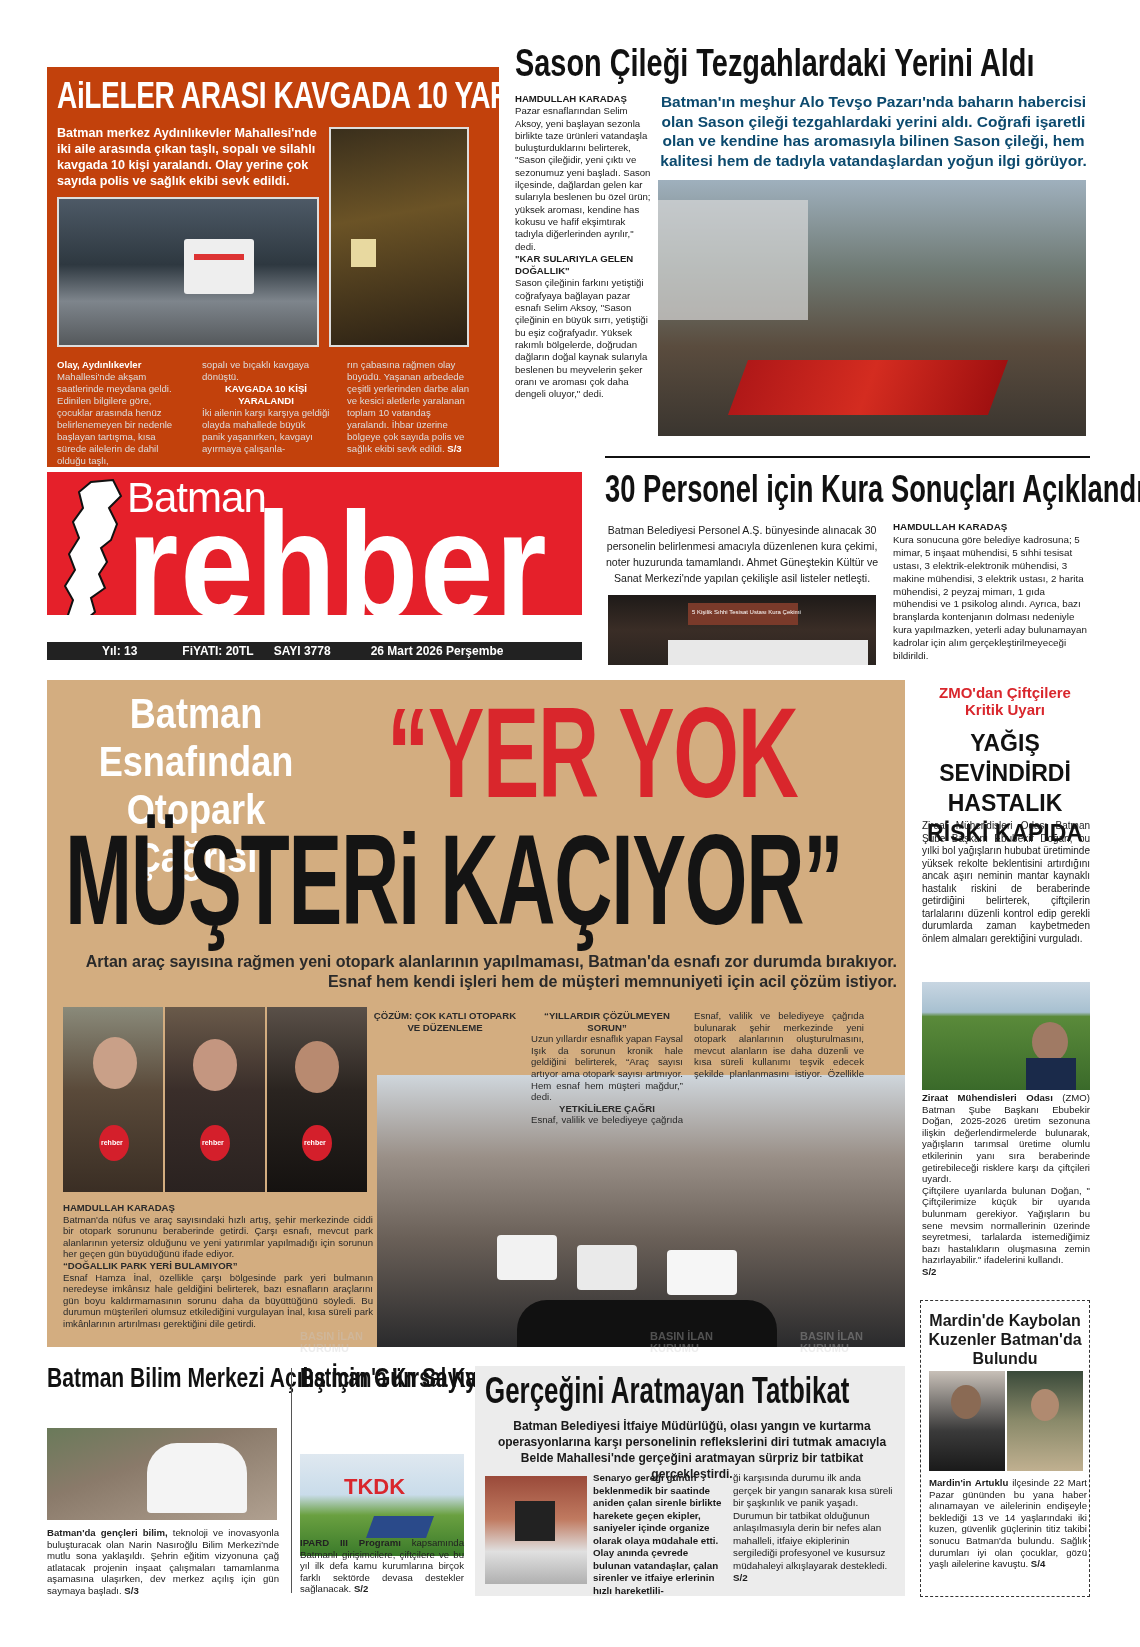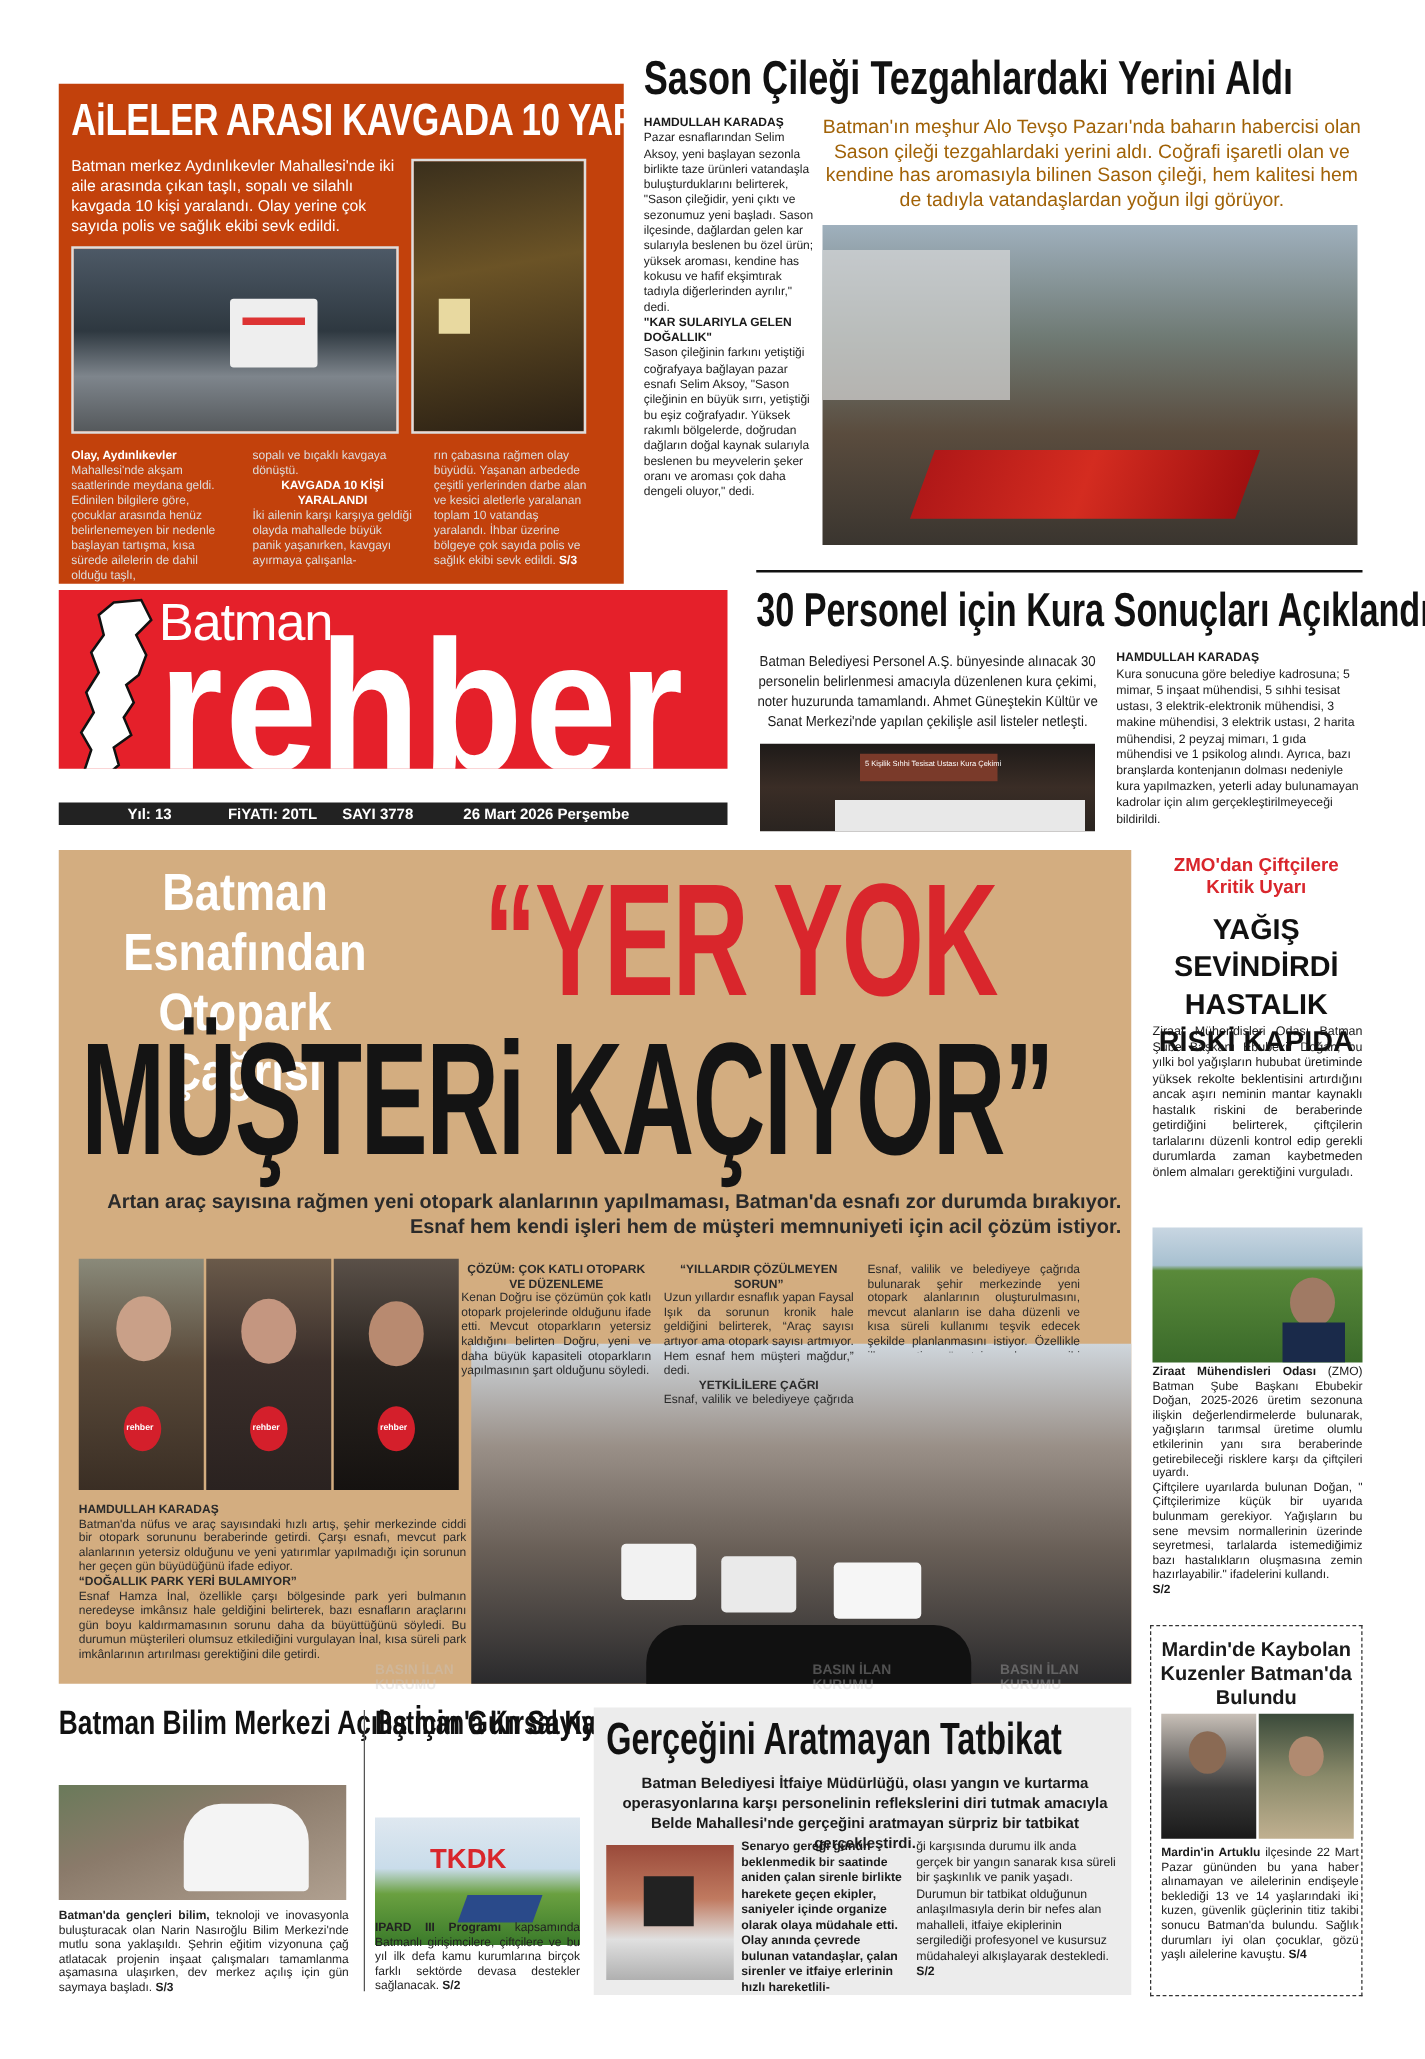--- a/index.html
+++ b/index.html
@@ -7,28 +7,28 @@
   body { position: relative; font-family: "Liberation Sans", sans-serif; color: #1a1a1a; }
   .abs { position: absolute; }
   .body-txt { font-size: 10px; line-height: 12.4px; color: #222; }
   .just { text-align: justify; }
   .bold { font-weight: bold; }
   .photo { position: absolute; overflow: hidden; }
 
   
   #story-kavga { left: 47px; top: 47px; width: 452px; height: 400px; background: #c2410c; color: #fff; margin-top: 20px; }
   #story-kavga .title { position: absolute; left: 10px; top: 8px; font-size: 36px; font-weight: 900; color: #fff; transform: scaleX(0.78); transform-origin: left top; white-space: nowrap; letter-spacing: -0.5px; }
-  #story-kavga .lead { position: absolute; left: 10px; top: 58px; width: 275px; font-size: 12.6px; line-height: 16px; font-weight: normal; color: #fff; }
+  #story-kavga .lead { position: absolute; left: 10px; top: 58px; width: 275px; font-size: 12.6px; line-height: 16px; font-weight: bold; color: #fff; }
   #story-kavga .col { position: absolute; top: 292px; width: 128px; font-size: 9.6px; line-height: 12px; color: #ddd; }
   #story-kavga .col b { color: #fff; }
 
   
   #story-sason .title { position: absolute; left: 515px; top: 42px; font-size: 38px; font-weight: 900; color: #111; transform: scaleX(0.76); transform-origin: left top; white-space: nowrap; }
   #story-sason .col { position: absolute; left: 515px; top: 93px; width: 140px; font-size: 9.6px; line-height: 12.3px; }
-  #story-sason .lead { position: absolute; left: 655px; top: 92px; width: 437px; font-size: 15.5px; line-height: 19.5px; text-align: center; color: #a16207; }
+  #story-sason .lead { position: absolute; left: 655px; top: 92px; width: 437px; font-size: 15.5px; line-height: 19.5px; text-align: center; color: #0c4a6e; font-weight: bold; }
 
   
   #masthead { left: 47px; top: 472px; width: 535px; height: 143px; background: #e5202a; overflow: hidden; }
   #masthead .batman { position: absolute; left: 80px; top: 2px; font-size: 42px; color: #fff; letter-spacing: -1px; }
   #masthead .rehber { position: absolute; left: 80px; top: 18px; font-size: 150px; font-weight: bold; color: #fff; letter-spacing: 2px; transform: scaleX(0.88); transform-origin: left top; line-height: 150px; }
   #masthead .tagline { position: absolute; left: 95px; top: 146px; font-size: 17px; color: #fff; white-space: nowrap; transform: scaleX(0.88); transform-origin: left top; }
   #issue-bar { left: 47px; top: 642px; width: 535px; height: 18px; background: #222; color: #fff; font-size: 12px; font-weight: bold; display: flex; align-items: center; }
   #issue-bar span { margin-left: 55px; }
   #issue-bar span:first-child { margin-left: 55px; }
 
@@ -172,21 +172,20 @@
   </div>
 
   <div class="colA">
     <div class="bold">HAMDULLAH KARADAŞ</div>
     <div class="just">Batman'da nüfus ve araç sayısındaki hızlı artış, şehir merkezinde ciddi bir otopark sorununu beraberinde getirdi. Çarşı esnafı, mevcut park alanlarının yetersiz olduğunu ve yeni yatırımlar yapılmadığı için sorunun her geçen gün büyüdüğünü ifade ediyor.</div>
     <div class="bold">“DOĞALLIK PARK YERİ BULAMIYOR”</div>
     <div class="just">Esnaf Hamza İnal, özellikle çarşı bölgesinde park yeri bulmanın neredeyse imkânsız hale geldiğini belirterek, bazı esnafların araçlarını gün boyu kaldırmamasının sorunu daha da büyüttüğünü söyledi. Bu durumun müşterileri olumsuz etkilediğini vurgulayan İnal, kısa süreli park imkânlarının artırılması gerektiğini dile getirdi.</div>
   </div>
   <div class="colB" style="left:322px;">
     <div class="hd">ÇÖZÜM: ÇOK KATLI OTOPARK VE DÜZENLEME</div>
-    <div class="just">Kenan Doğru ise çözümün çok katlı otopark projelerinde olduğunu ifade etti. Mevcut otoparkların yetersiz kaldığını belirten Doğru, yeni ve daha büyük kapasiteli otoparkların yapılmasının şart olduğunu söyledi.</div>
   </div>
   <div class="colB" style="left:484px;">
     <div class="hd">“YILLARDIR ÇÖZÜLMEYEN SORUN”</div>
     <div class="just">Uzun yıllardır esnaflık yapan Faysal Işık da sorunun kronik hale geldiğini belirterek, “Araç sayısı artıyor ama otopark sayısı artmıyor. Hem esnaf hem müşteri mağdur,” dedi.</div>
     <div class="hd">YETKİLİLERE ÇAĞRI</div>
     <div class="just" style="max-height:12px; overflow:hidden;">Esnaf, valilik ve belediyeye çağrıda bulunarak şehir merkezinde yeni otopark alanlarının oluşturulmasını, mevcut alanların ise daha düzenli ve kısa süreli kullanımı teşvik edecek şekilde planlanmasını istiyor. Özellikle ilk saatin ücretsiz olması gibi uygulamaların hem esnafı hem de vatandaşları rahatlatacağı ifade ediliyor.</div>
   </div>
   <div class="colB" style="left:647px; top:330px; width:170px; max-height:72px; overflow:hidden;">
     <div class="just">Esnaf, valilik ve belediyeye çağrıda bulunarak şehir merkezinde yeni otopark alanlarının oluşturulmasını, mevcut alanların ise daha düzenli ve kısa süreli kullanımı teşvik edecek şekilde planlanmasını istiyor. Özellikle ilk saatin ücretsiz olması gibi uygulamaların hem esnafı hem de vatandaşları rahatlatacağı ifade ediliyor.</div>
   </div>

